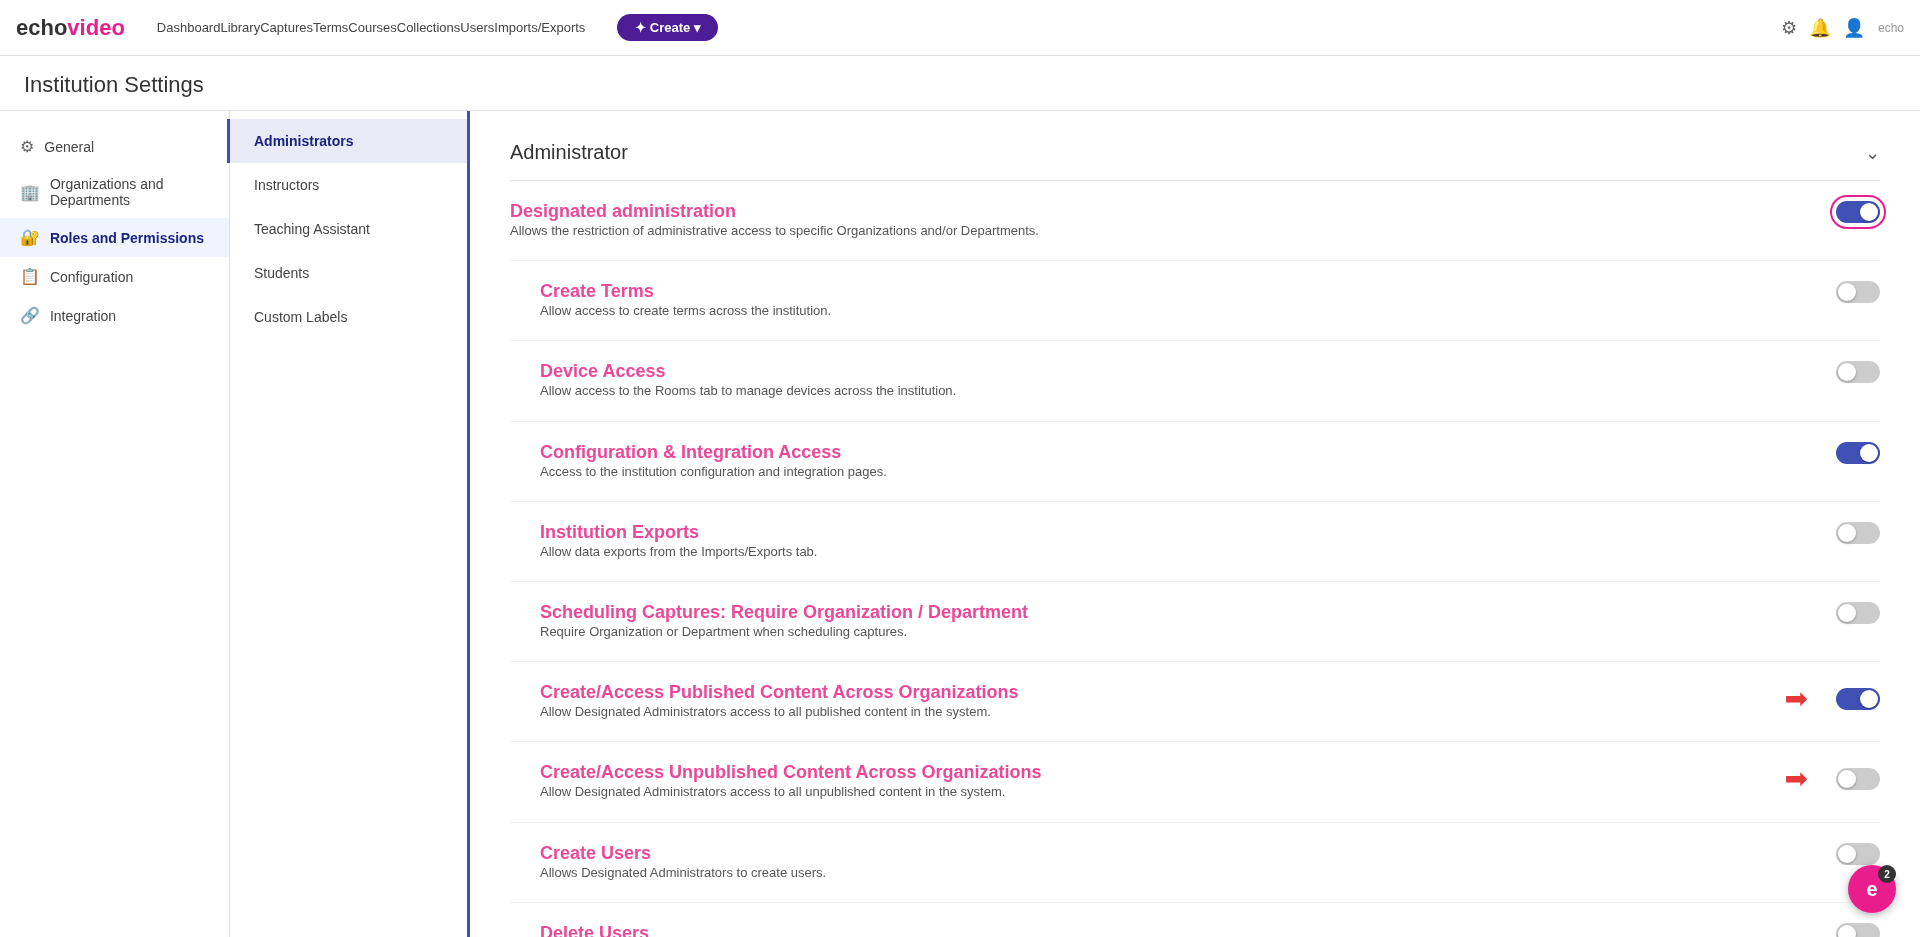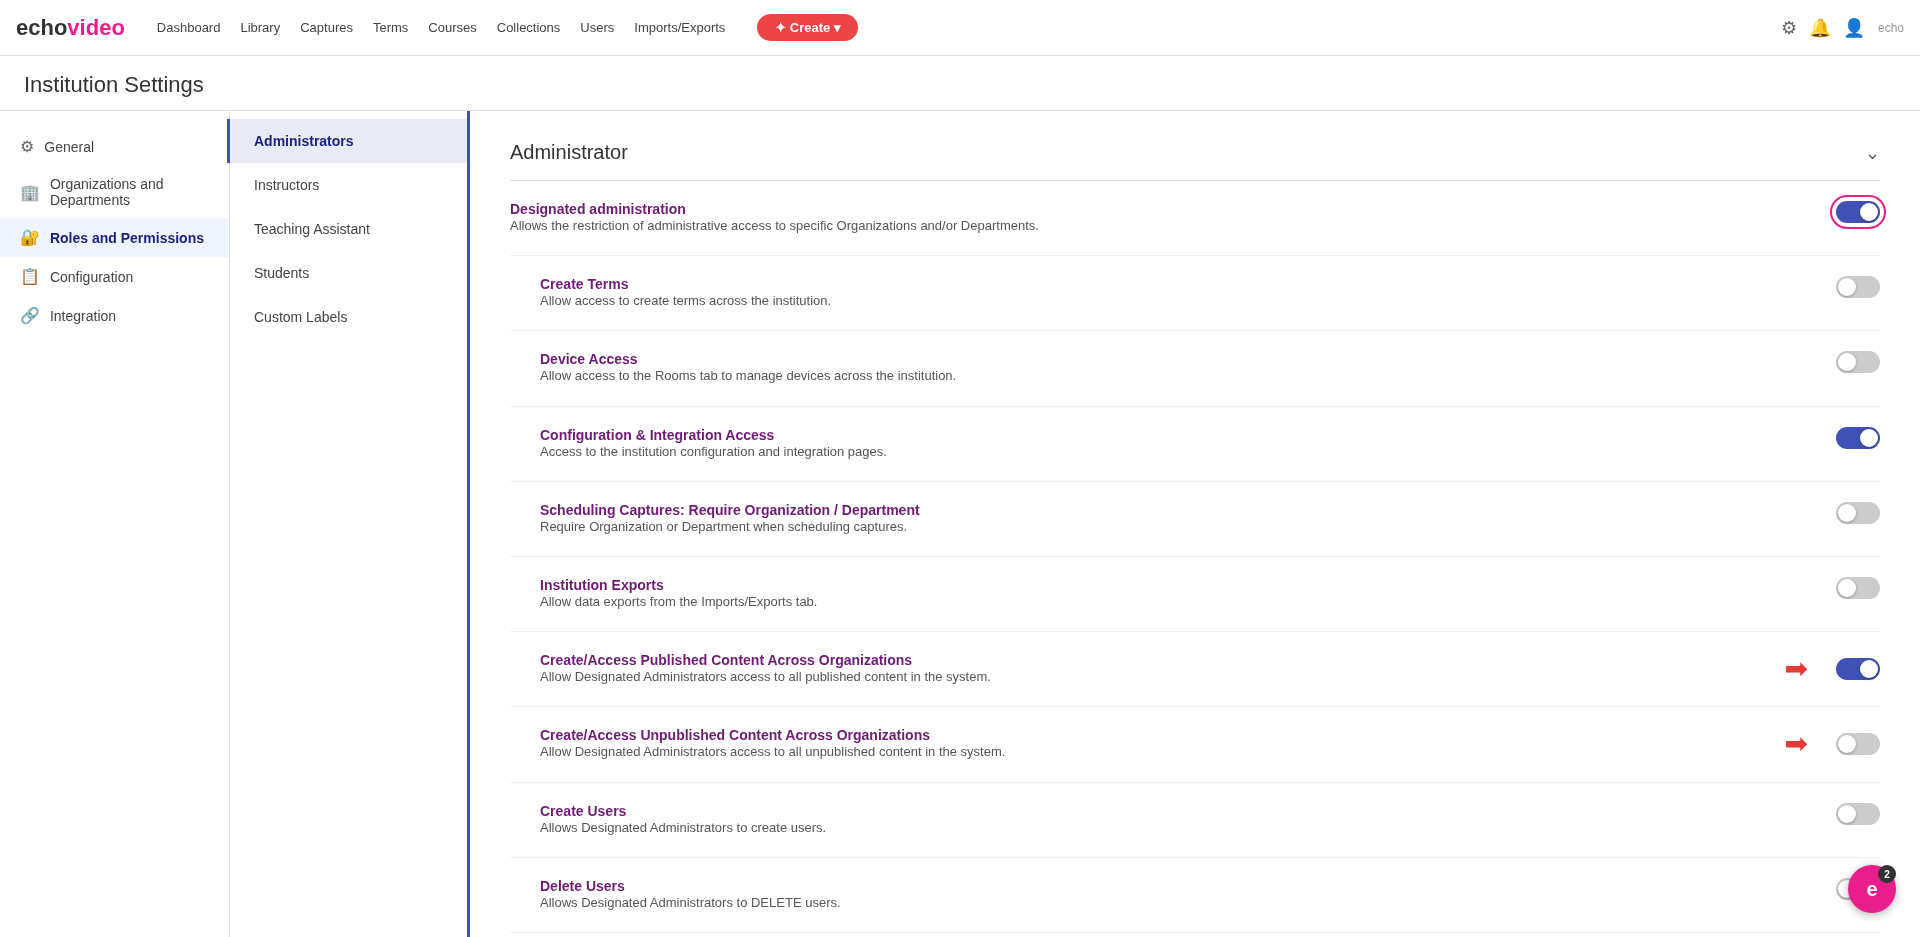--- a/index.html
+++ b/index.html
@@ -17,29 +17,29 @@
     }
     .logo {
       display: flex;
       align-items: center;
       font-size: 22px;
       font-weight: bold;
       margin-right: 8px;
     }
     .logo-echo { color: #333; font-weight: 700; }
     .logo-video { color: #e91e8c; font-weight: 700; }
-    .nav-links { display: flex; align-items: center; gap: 20px; }
+    .nav-links { display: flex; align-items: center; }
     .nav-link {
       color: #444;
       font-size: 13px;
       cursor: pointer;
       text-decoration: none;
     }
     .create-btn {
-      background: #ef4444;
+      background: #4c1d95;
       color: #fff;
       border: none;
       border-radius: 20px;
       padding: 6px 18px;
       font-size: 13px;
       font-weight: 600;
       cursor: pointer;
       display: flex;
       align-items: center;
       gap: 6px;
@@ -144,23 +144,23 @@
       border-bottom: 1px solid #f0f0f0;
     }
     .permission-row.indented { padding-left: 30px; }
     .perm-header {
       display: flex;
       justify-content: space-between;
       align-items: flex-start;
       margin-bottom: 4px;
     }
     .perm-title {
-      font-size: 14px;
+      font-size: 18px;
       font-weight: 700;
-      color: #701a75;
+      color: #ec4899;
     }
     .perm-desc {
       font-size: 13px;
       color: #555;
       line-height: 1.4;
     }
 
     
     .toggle-wrap {
       display: flex;
@@ -391,39 +391,39 @@
             <div class="toggle-track on"></div>
             <div class="toggle-knob on"></div>
           </label>
         </div>
       </div>
     </div>
   </div>
           <div class="permission-row indented">
     <div class="perm-header">
       <div>
+        <div class="perm-title">Institution Exports</div>
+        <div class="perm-desc">Allow data exports from the Imports/Exports tab.</div>
+      </div>
+      <div class="perm-right">
+
+        <div class="toggle-wrap ">
+          <label class="toggle">
+            <div class="toggle-track"></div>
+            <div class="toggle-knob"></div>
+          </label>
+        </div>
+      </div>
+    </div>
+  </div>
+          <div class="permission-row indented">
+    <div class="perm-header">
+      <div>
         <div class="perm-title">Scheduling Captures: Require Organization / Department</div>
         <div class="perm-desc">Require Organization or Department when scheduling captures.</div>
-      </div>
-      <div class="perm-right">
-
-        <div class="toggle-wrap ">
-          <label class="toggle">
-            <div class="toggle-track"></div>
-            <div class="toggle-knob"></div>
-          </label>
-        </div>
-      </div>
-    </div>
-  </div>
-          <div class="permission-row indented">
-    <div class="perm-header">
-      <div>
-        <div class="perm-title">Institution Exports</div>
-        <div class="perm-desc">Allow data exports from the Imports/Exports tab.</div>
       </div>
       <div class="perm-right">
 
         <div class="toggle-wrap ">
           <label class="toggle">
             <div class="toggle-track"></div>
             <div class="toggle-knob"></div>
           </label>
         </div>
       </div>

